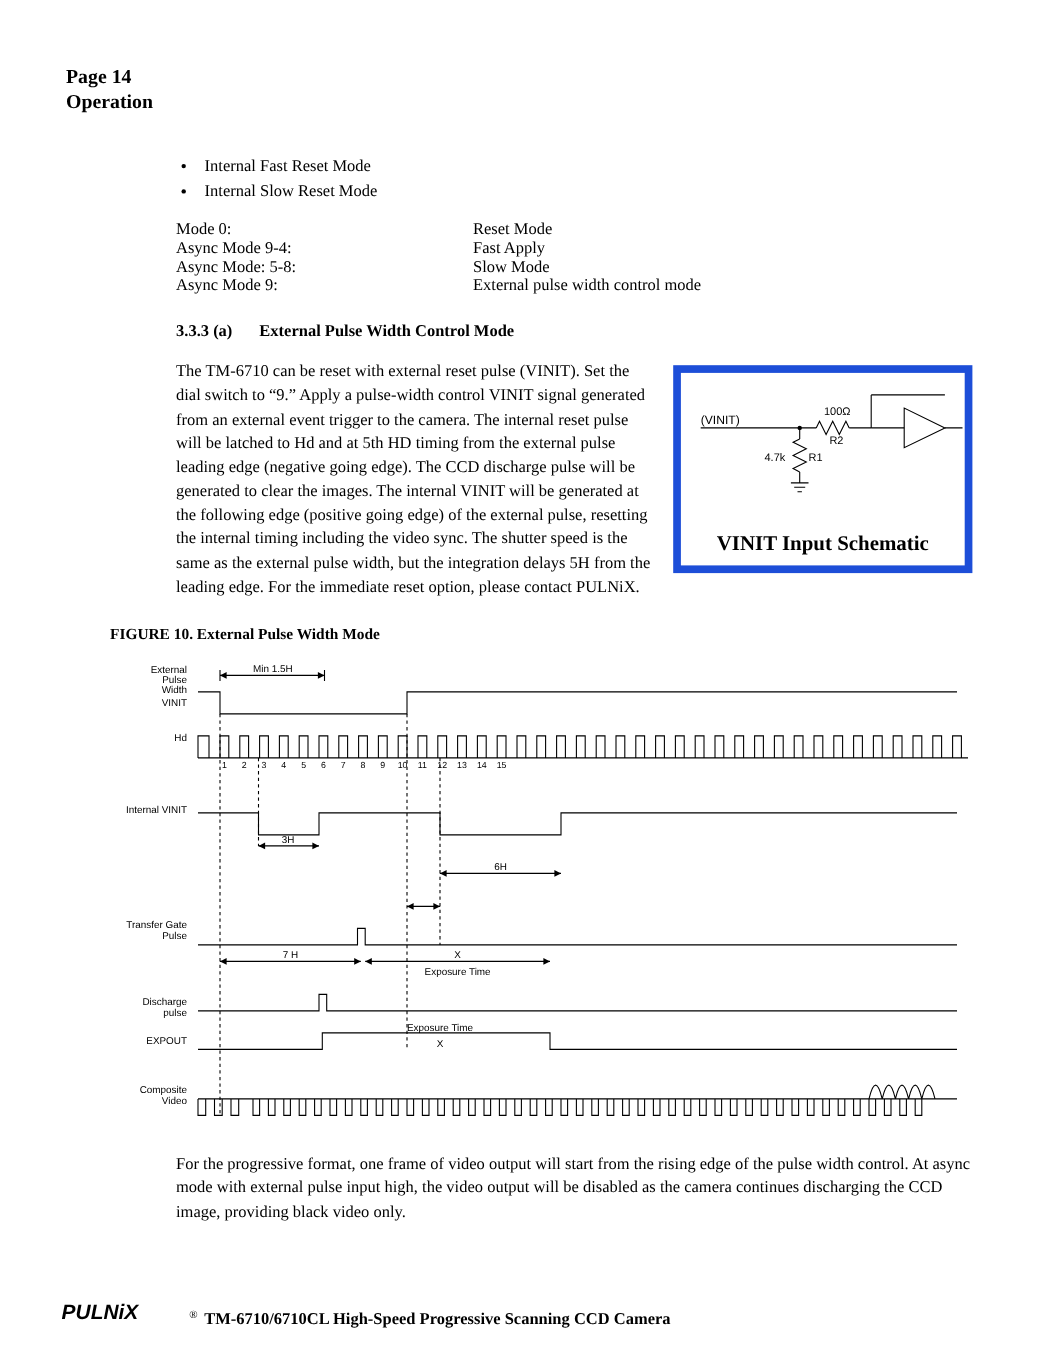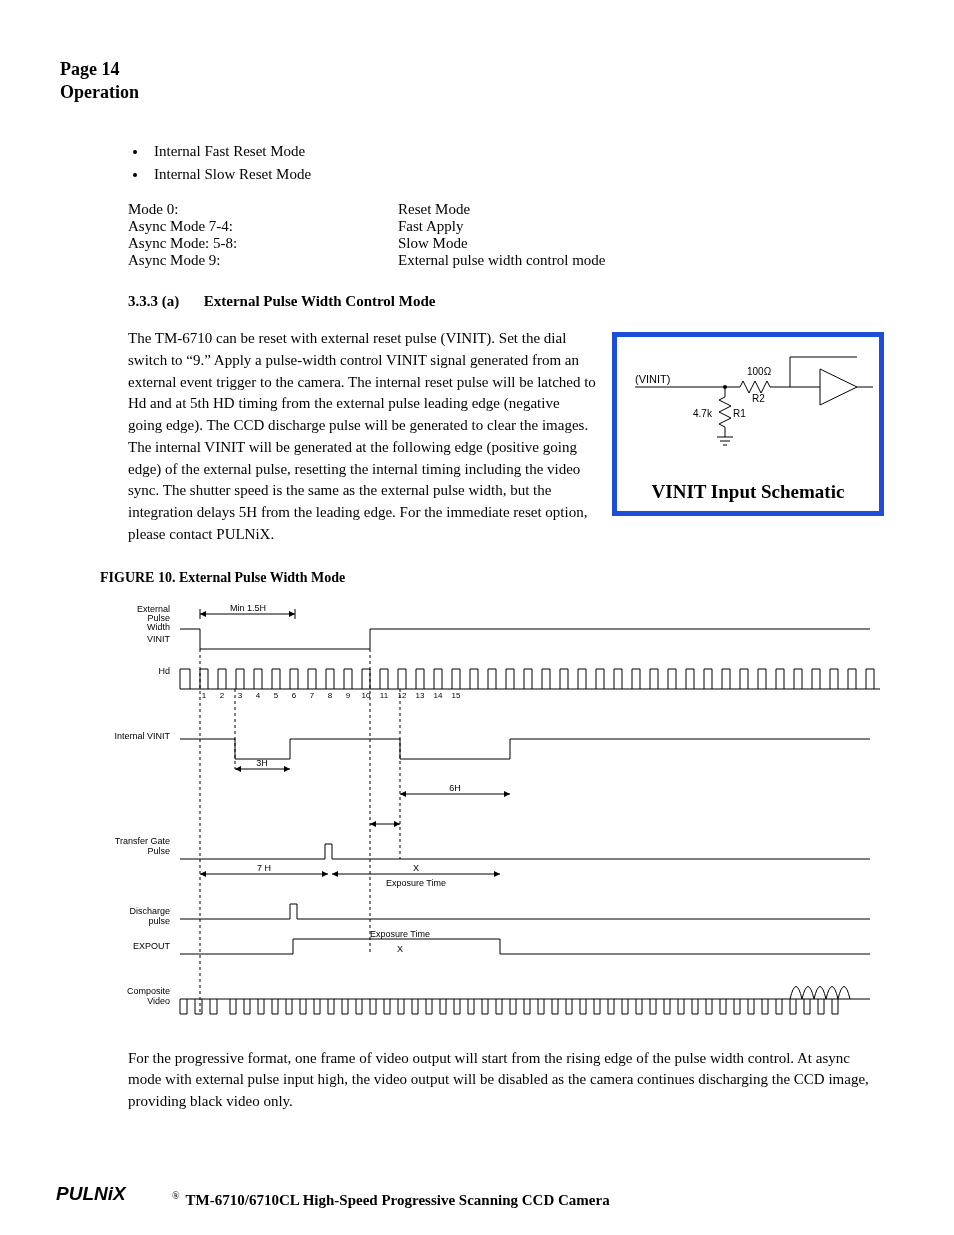--- a/index.html
+++ b/index.html
@@ -18,21 +18,21 @@
     min-height: 1235px;
     position: relative;
   }
   .header {
     font-weight: bold;
     font-size: 18px;
     line-height: 1.25;
     margin-bottom: 40px;
   }
   .content {
-    margin-left: 68px;
+    margin-left: 100px;
     margin-right: 10px;
   }
   ul.bullets {
     margin: 0 0 18px 0;
     padding-left: 20px;
   }
   ul.bullets li {
     padding-left: 6px;
     margin-bottom: 6px;
   }
@@ -42,21 +42,21 @@
   .mode-row { display: flex; gap: 25px; }
   .mode-left { width: 245px; }
   .mode-right { flex: 1; }
   .section-head {
     font-weight: bold;
     margin-bottom: 18px;
   }
   .section-head .num { display: inline-block; width: 72px; }
   .float-box {
     float: right;
-    border: 5px solid #1d4ed8;
+    border: 7px solid #1d4ed8;
     width: 272px;
     margin: 4px 0 10px 16px;
     padding: 10px 8px 8px 8px;
     box-sizing: border-box;
     text-align: center;
   }
   .float-box .caption {
     font-weight: bold;
     margin-top: 20px;
     font-size: 19px;
@@ -110,21 +110,21 @@
       <li>Internal Fast Reset Mode</li>
       <li>Internal Slow Reset Mode</li>
     </ul>
 
     <div class="mode-table">
       <div class="mode-row">
         <div class="mode-left">Mode 0:</div>
         <div class="mode-right">Reset Mode</div>
       </div>
       <div class="mode-row">
-        <div class="mode-left">Async Mode 7-4:</div>
+        <div class="mode-left">Async Mode 9-4:</div>
         <div class="mode-right">Fast Apply</div>
       </div>
       <div class="mode-row">
         <div class="mode-left">Async Mode: 5-8:</div>
         <div class="mode-right">Slow Mode</div>
       </div>
       <div class="mode-row">
         <div class="mode-left">Async Mode 9:</div>
         <div class="mode-right">External pulse width control mode</div>
       </div>

